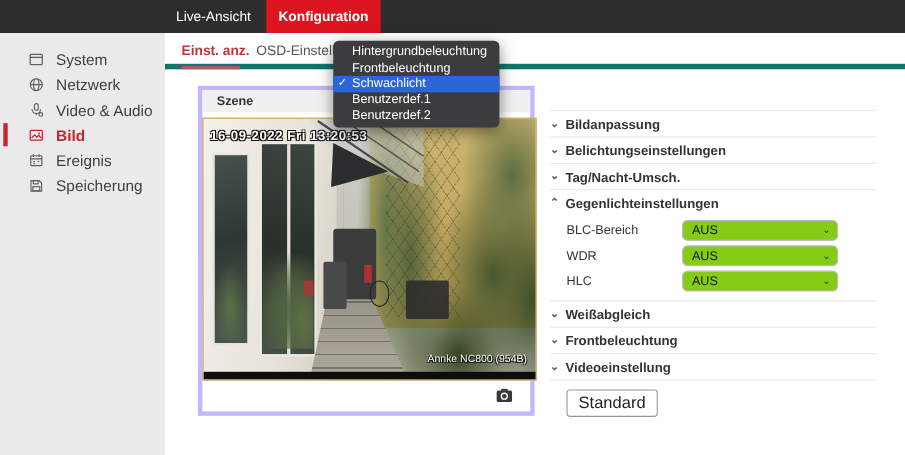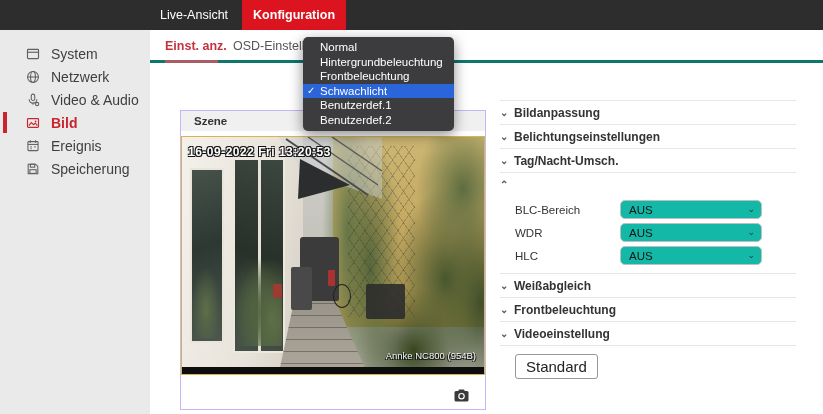--- a/index.html
+++ b/index.html
@@ -15,28 +15,28 @@
 
   
   .sidebar{position:absolute;left:0;top:30px;width:150px;height:384px;background:#eaeaea;padding-top:12px;}
   .side-item{position:relative;height:23px;display:flex;align-items:center;gap:11px;
              padding-left:26px;font-size:14px;color:#3f3f3f;cursor:pointer;}
   .side-item .ic{width:14px;height:14px;display:inline-flex;}
   .side-item.active{color:#c9252f;font-weight:bold;}
   .side-item.active::before{content:"";position:absolute;left:3px;top:1px;bottom:1px;width:4px;background:#c9252f;}
 
   
-  .ctabs{position:absolute;left:150px;top:30px;width:673px;height:33px;border-bottom:3px solid #0f766e;}
+  .ctabs{position:absolute;left:150px;top:30px;width:673px;height:33px;border-bottom:5px solid #0f766e;}
   .ctab1{position:absolute;left:15px;top:9px;font-size:12.5px;font-weight:bold;color:#c5323d;cursor:pointer;}
   .ctab1-underline{position:absolute;left:15px;top:30px;width:53px;height:3px;background:#a85d63;}
   .ctab2{position:absolute;left:83px;top:9px;font-size:12.5px;color:#555;cursor:pointer;white-space:nowrap;}
 
   
   .scene-panel{position:absolute;left:180px;top:78px;width:306px;height:300px;
-               border:1px solid #c4b5fd;background:#fff;margin-top:32px;}
+               border:4px solid #c4b5fd;background:#fff;}
   .scene-header{height:20px;background:#f0f0f0;font-size:11.5px;font-weight:bold;color:#333;
                 line-height:20px;padding-left:13px;}
   .scene-img{position:absolute;left:0;top:25px;width:304px;height:239px;
              border:1px solid #d9b44a;overflow:hidden;background:#b9b6ae;}
   .snapshot-btn{position:absolute;right:16px;bottom:8px;width:15px;height:13px;cursor:pointer;}
 
   
   .sc{position:absolute;}
   .sky{inset:0;background:linear-gradient(#cfcfc9,#b6b4ac);}
   .bldg{left:50%;right:0;top:0;height:80%;
@@ -95,21 +95,21 @@
   .dd-check{position:absolute;left:4px;top:0;font-size:10px;}
 
   
   .settings{position:absolute;left:500px;top:100px;width:296px;}
   .sec-header{border-top:1px solid #e7e7e7;height:24px;display:flex;align-items:center;gap:5px;
               font-size:12px;font-weight:bold;color:#333;cursor:pointer;}
   .sec-chevron{font-size:10px;color:#555;width:9px;display:inline-block;line-height:10px;}
   .sec-rows{padding:2px 0 6px 0;}
   .srow{height:23px;display:flex;align-items:center;}
   .srow-label{width:120px;padding-left:15px;font-size:11.5px;color:#333;}
-  .sel{width:142px;height:19px;background:#14b8a6;border:1px solid #bfbfc3;border-radius:5px;
+  .sel{width:142px;height:19px;background:#84cc16;border:1px solid #bfbfc3;border-radius:5px;
        display:flex;align-items:center;justify-content:space-between;
        padding:0 6px 0 8px;font-size:11.5px;color:#141414;cursor:pointer;}
   .sel-arrow{font-size:9px;color:#333;line-height:9px;}
   .settings-footer{border-top:1px solid #e7e7e7;padding:8px 0 0 15px;}
   .std-btn{display:inline-block;background:#fff;border:1px solid #979797;border-radius:3px;
            font-size:15px;color:#222;padding:3px 10px;cursor:pointer;
            font-family:"Liberation Sans",sans-serif;}
 </style>
 </head>
 <body>
@@ -229,21 +229,20 @@
     <div class="snapshot-btn">
       <svg viewBox="0 0 15 13" width="15" height="13">
         <rect x="4.5" y="0.5" width="6" height="3" rx="1" fill="#3a3a3a"></rect>
         <rect x="0.5" y="2" width="14" height="10.5" rx="1.5" fill="#3a3a3a"></rect>
         <circle cx="7.5" cy="7.2" r="2.7" fill="none" stroke="#fff" stroke-width="1.2"></circle>
       </svg>
     </div>
   </div>
 
   <div class="dropdown">
-    <div class="dd-item">Normal</div>
     <div class="dd-item">Hintergrundbeleuchtung</div>
     <div class="dd-item">Frontbeleuchtung</div>
     <div class="dd-item selected">
       <span class="dd-check">✓</span>
       <span>Schwachlicht</span>
     </div>
     <div class="dd-item">Benutzerdef.1</div>
     <div class="dd-item">Benutzerdef.2</div>
   </div>
 
@@ -259,20 +258,21 @@
       <span>Belichtungseinstellungen</span>
     </div>
 
     <div class="sec-header">
       <span class="sec-chevron">⌄</span>
       <span>Tag/Nacht-Umsch.</span>
     </div>
 
     <div class="sec-header">
       <span class="sec-chevron">⌃</span>
+      <span>Gegenlichteinstellungen</span>
     </div>
 
     <div class="sec-rows">
       <div class="srow">
         <span class="srow-label">BLC-Bereich</span>
         <div class="sel">
           <span>AUS</span>
           <span class="sel-arrow">⌄</span>
         </div>
       </div>

